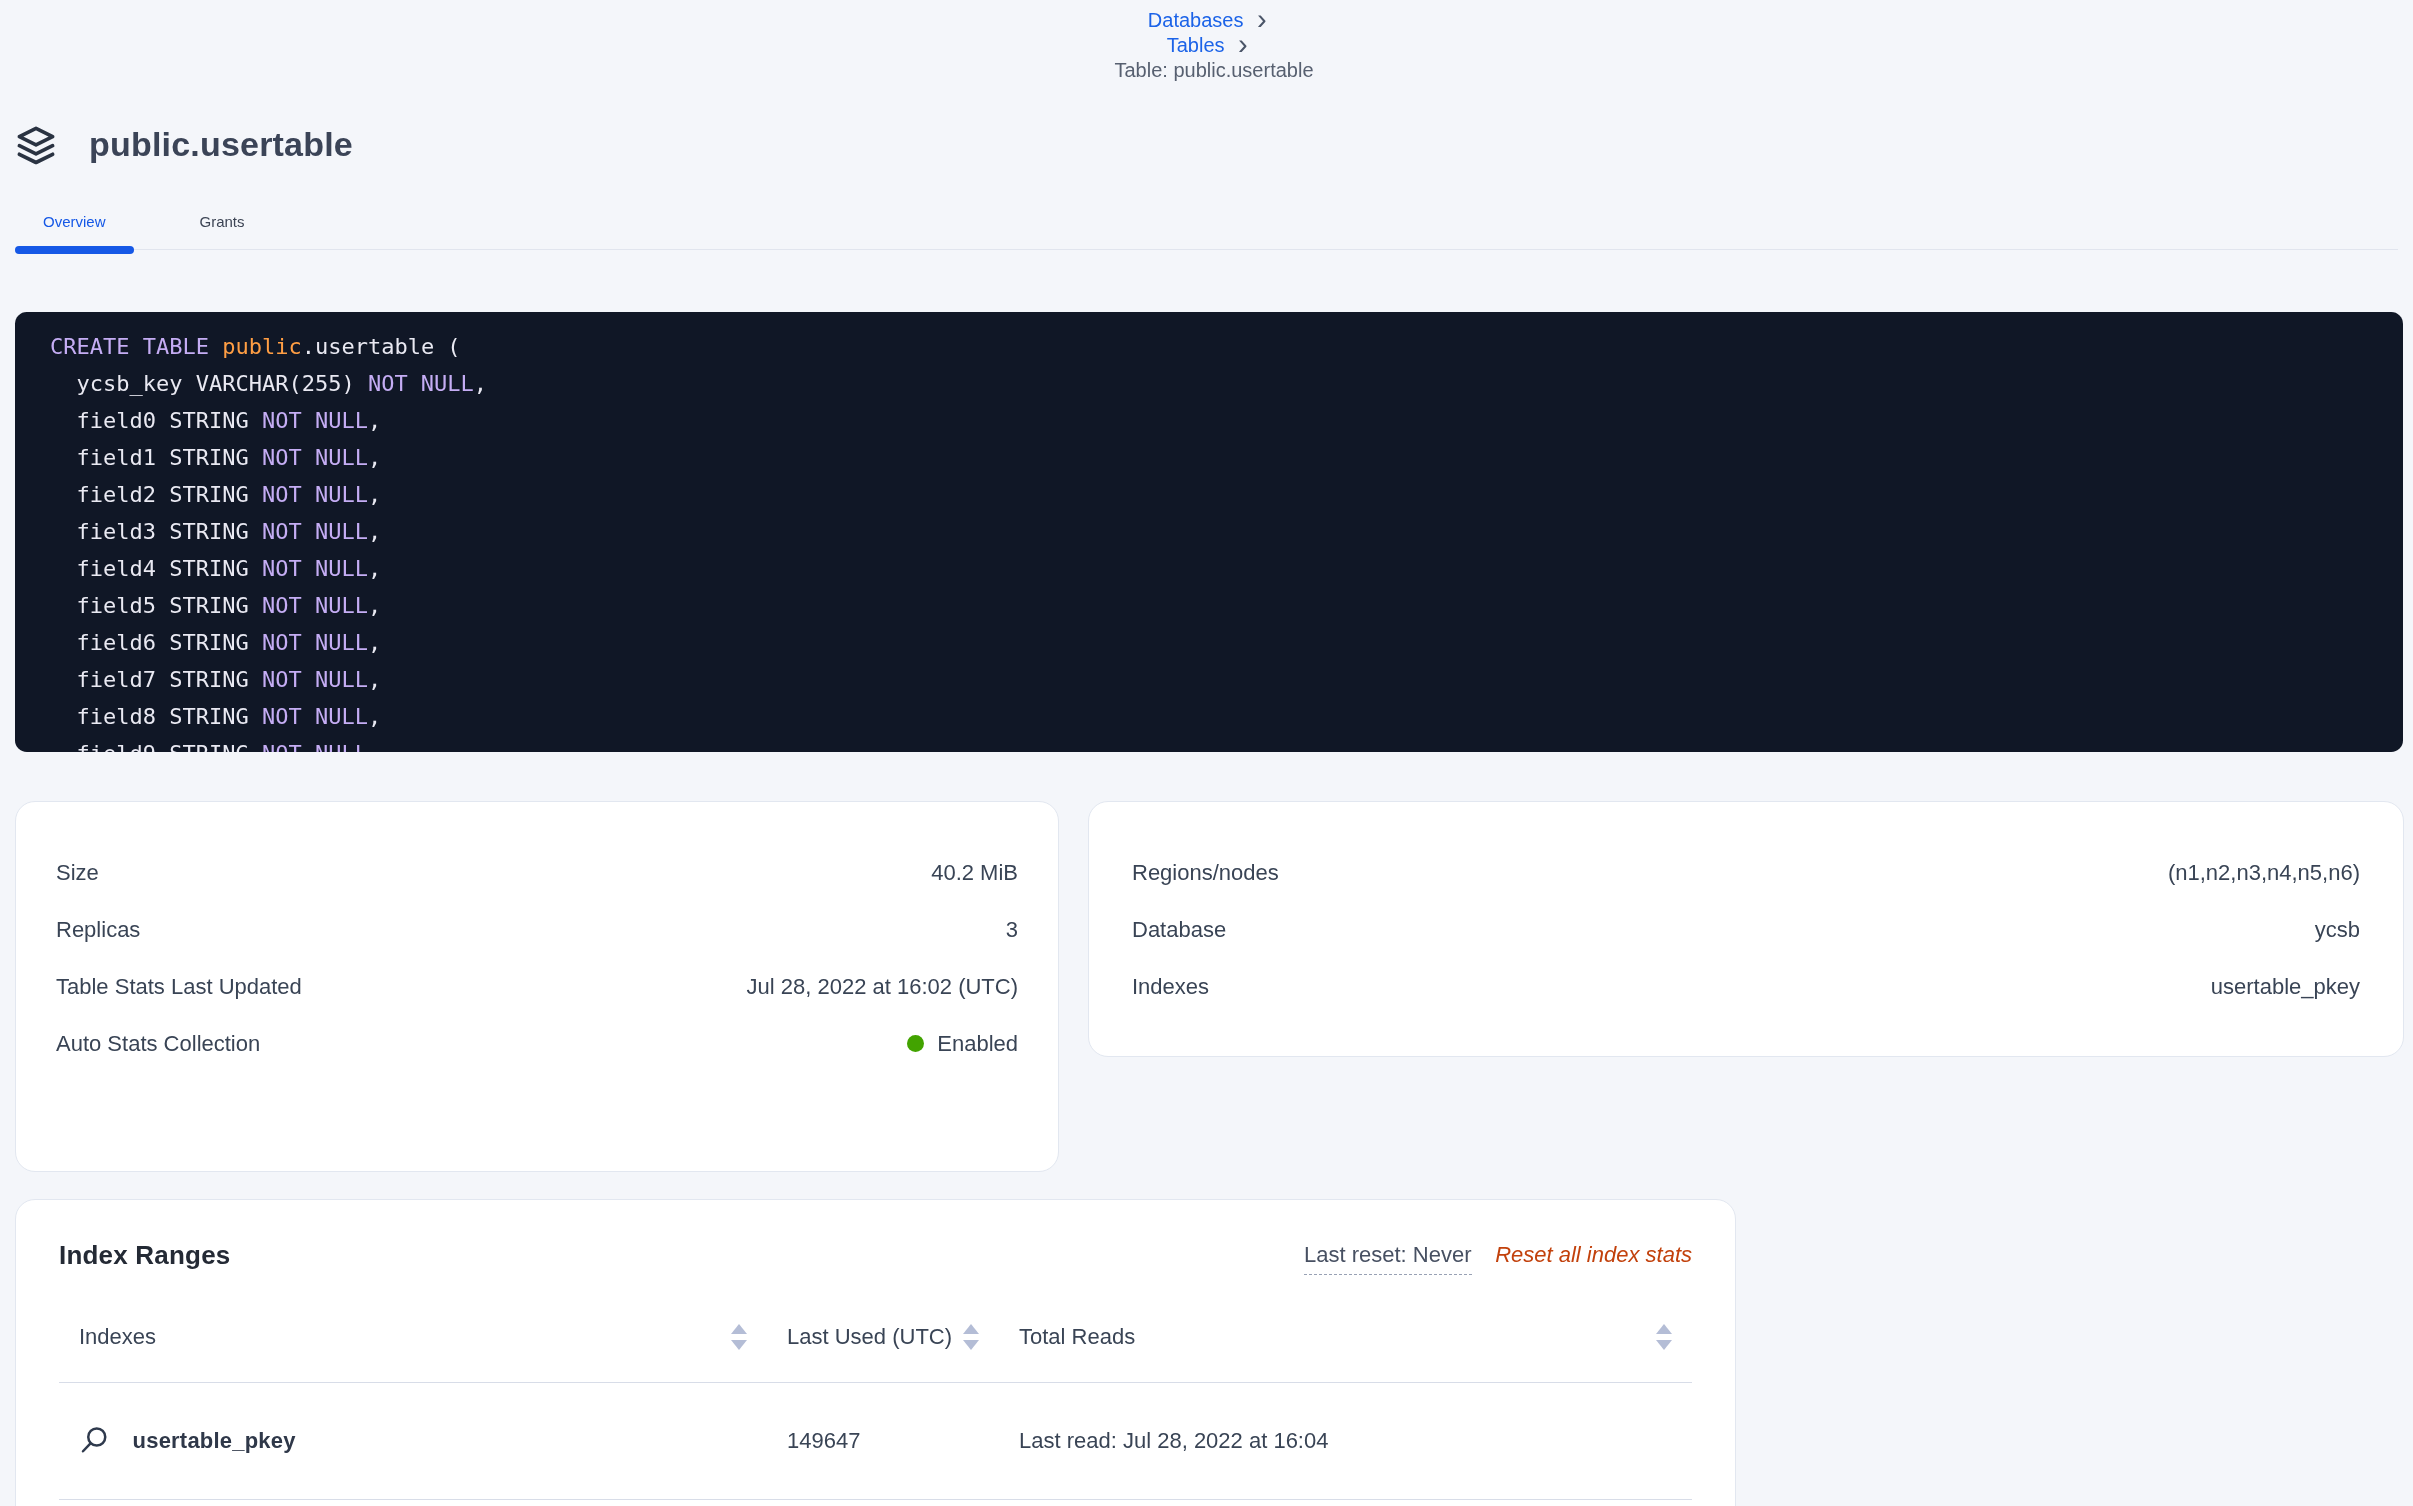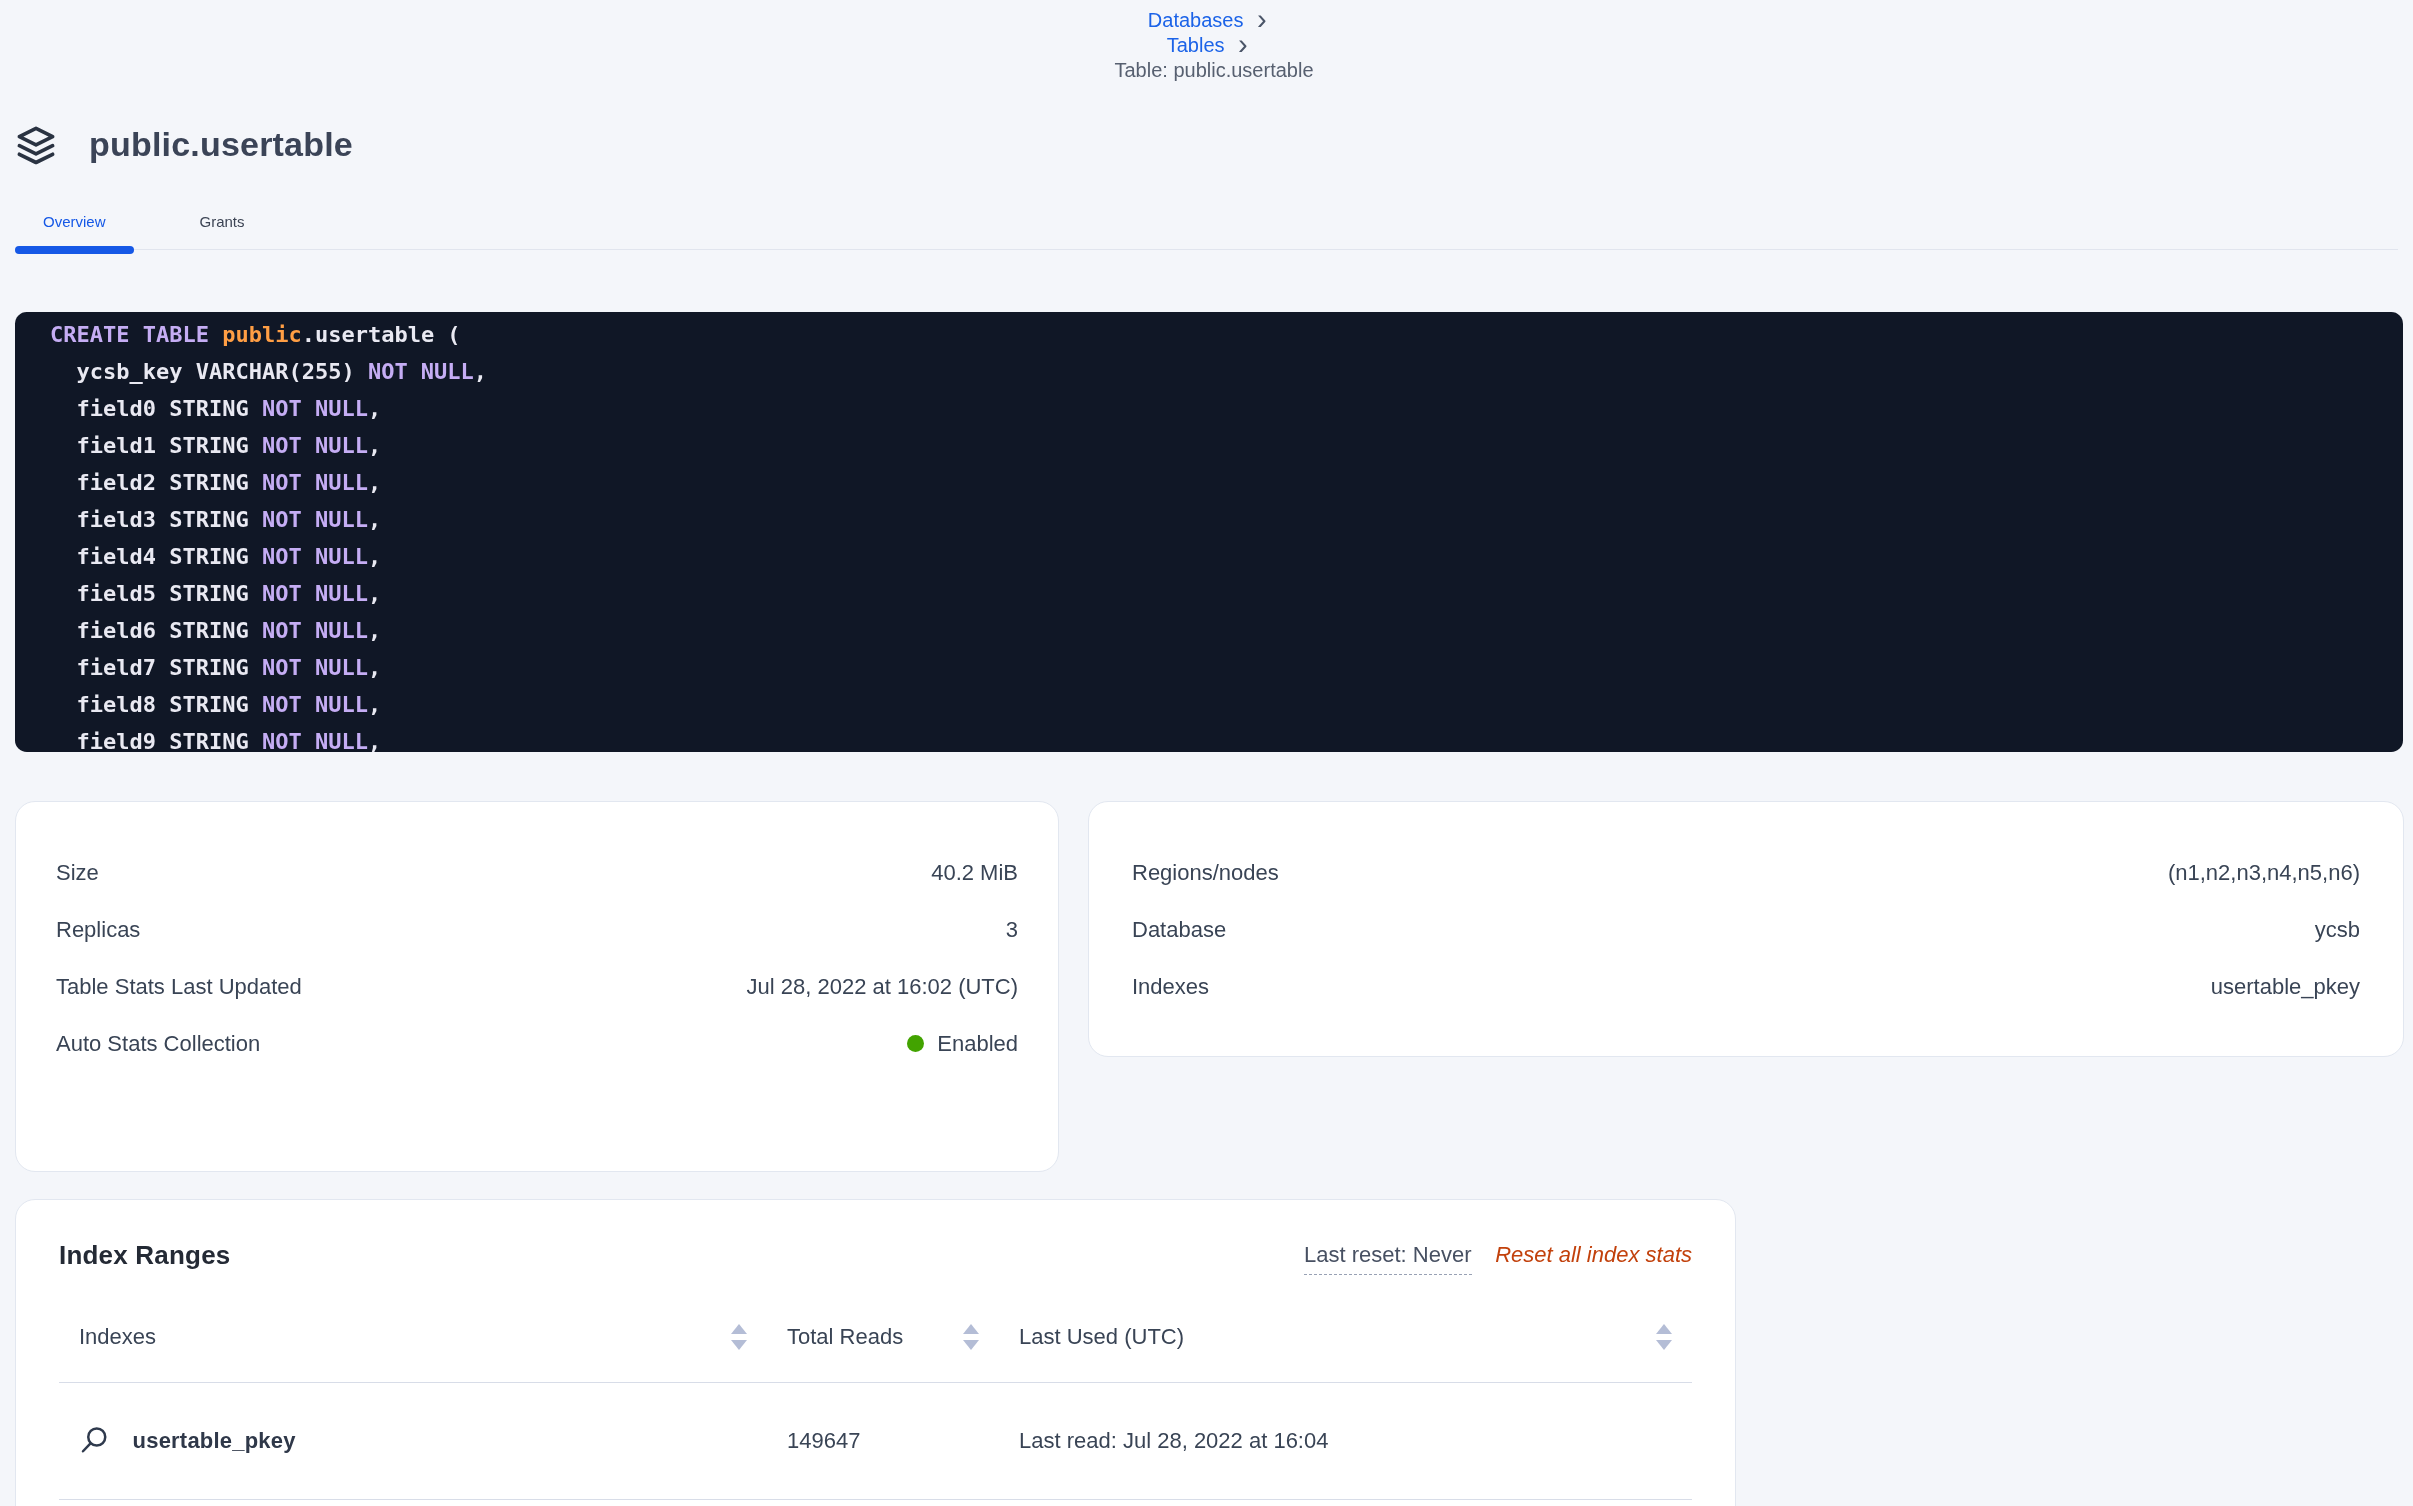--- a/index.html
+++ b/index.html
@@ -33,23 +33,23 @@
   .tab--active{color:#1558e6;font-weight:400;}
   .tab .ink{display:none;}
   .tab--active .ink{display:block;position:absolute;left:0;right:0;bottom:-3.4px;height:7.6px;border-radius:4.2px;background:#1558e6;z-index:2;}
   .tabs-divider{position:absolute;left:15px;width:2383px;bottom:0;height:1.7px;background:#e1e5ee;}
 
   
   .code-block{
     box-sizing:border-box;
     margin:62px 0 12px 15px;width:2388px;height:440px;
     background:#101726;border-radius:11.8px;
-    padding:4px 25px 0 35px;overflow:hidden;
+    padding:16px 25px 0 35px;overflow:hidden;
     font-family:"DejaVu Sans Mono", monospace;
-    font-size:22px;font-weight:700;
+    font-size:22px;font-weight:400;
   }
   .code-line{white-space:pre;line-height:37px;color:#e9e9f2;}
   .tok-pl{color:#e9e9f2;}
   .tok-kw{color:#c5adf4;}
   .tok-schema{color:#ff9e44;}
 
   
   .cards-row{display:flex;align-items:flex-start;gap:29px;margin:49px 0 0 15px;}
   .card{box-sizing:border-box;background:#ffffff;border:0.8px solid #e2e7f0;border-radius:20px;}
   .stats-card{width:1044px;height:371px;padding:42px 40px;}
@@ -211,28 +211,28 @@
       <div class="itable-head">
 
       <div class="th">
             <span>Indexes</span>
             <span class="sort">
               <i class="tri tri-up"></i>
               <i class="tri tri-down"></i>
             </span>
           </div>
           <div class="th">
-            <span>Total Reads</span>
+            <span>Last Used (UTC)</span>
             <span class="sort">
               <i class="tri tri-up"></i>
               <i class="tri tri-down"></i>
             </span>
           </div>
           <div class="th">
-            <span>Last Used (UTC)</span>
+            <span>Total Reads</span>
             <span class="sort">
               <i class="tri tri-up"></i>
               <i class="tri tri-down"></i>
             </span>
           </div>
         </div>
 
       <div class="itable-body">
 
       <div class="tr">

